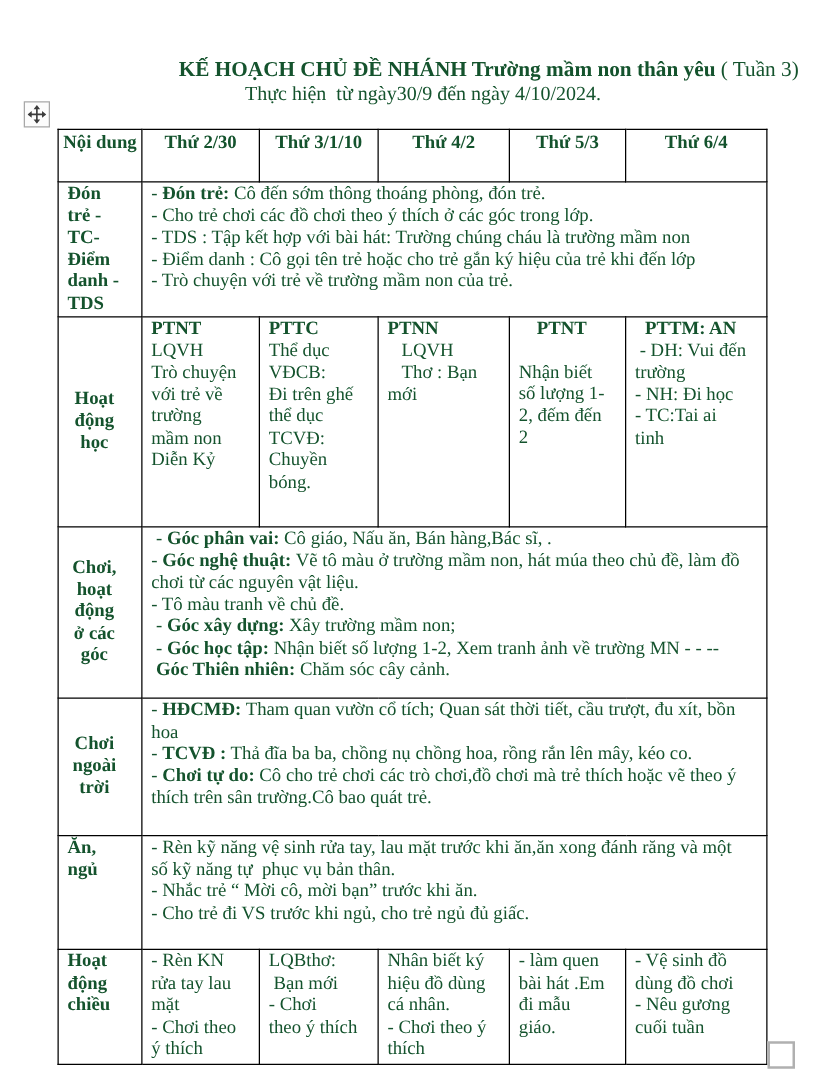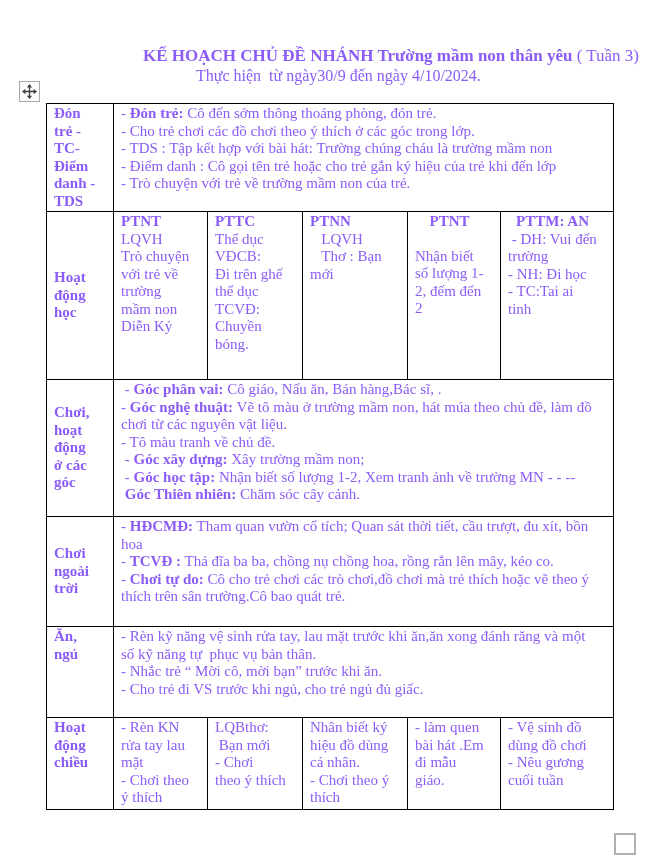--- a/index.html
+++ b/index.html
@@ -1,27 +1,27 @@
 <!DOCTYPE html>
 <html><head>
 <meta charset="utf-8">
 <style>
   html,body{margin:0;padding:0;background:#fff;}
   .page{position:relative;width:652px;height:867px;background:#ffffff;overflow:hidden;
-        font-family:"Liberation Serif","DejaVu Serif",serif;color:#8b5cf6;}
+        font-family:"Liberation Serif","DejaVu Serif",serif;color:#14532d;}
   .b{font-weight:bold;}
   .title1{position:absolute;left:143px;top:46px;font-size:17px;white-space:pre;}
   .title2{position:absolute;left:196px;top:67px;font-size:16px;white-space:pre;}
   .title3{position:absolute;left:225px;top:87px;font-size:16px;white-space:pre;}
   table.plan{position:absolute;left:46px;top:103px;width:567px;border-collapse:collapse;table-layout:fixed;}
   table.plan td,table.plan th{border:1px solid #000;font-size:15px;line-height:17.5px;
         vertical-align:top;padding:1px 16px 1px 7px;overflow:hidden;}
   table.plan th{font-weight:bold;text-align:center;padding:2px 2px;}
   td.lab{font-weight:bold;padding:1px 2px 1px 4px;}
-  td.lab.vm{vertical-align:middle;}
+  td.lab.vm{vertical-align:middle;text-align:center;}
   .ln{min-height:17px;white-space:pre-wrap;}
   tr.rh0{height:42px;} tr.rh1{height:87px;} tr.rh2{height:168px;} tr.rh3{height:137px;}
   tr.rh4{height:110px;} tr.rh5{height:91px;margin-left:19px;} tr.rh6{height:92px;}
   .move-handle{position:absolute;left:19px;top:81px;width:21px;height:21px;border:1px solid #a8a8a8;
         background:#fcfcfc;display:flex;align-items:center;justify-content:center;box-sizing:border-box;cursor:move;}
   .resize-handle{position:absolute;left:614px;top:833px;width:22px;height:22px;box-sizing:border-box;
         border:2px solid #b0b0b0;background:#fff;}
 </style>
 </head>
 <body>
@@ -40,20 +40,28 @@
   <table class="plan">
     <colgroup>
       <col style="width:67px">
         <col style="width:94px">
         <col style="width:95px">
       <col style="width:105px">
         <col style="width:93px">
         <col style="width:113px">
     </colgroup>
     <tbody>
+        <tr class="rh0">
+      <th>Nội dung</th>
+      <th>Thứ 2/30</th>
+      <th>Thứ 3/1/10</th>
+      <th>Thứ 4/2</th>
+      <th>Thứ 5/3</th>
+      <th>Thứ 6/4</th>
+    </tr>
 
     <tr class="rh1">
       <td class="lab">Đón trẻ - TC- Điểm danh - TDS</td>
       <td colspan="5">
             <div class="ln"><span>- </span><span class="b">Đón trẻ:</span><span> Cô đến sớm thông thoáng phòng, đón trẻ.</span></div>
             <div class="ln"><span>- Cho trẻ chơi các đồ chơi theo ý thích ở các góc trong lớp.</span></div>
             <div class="ln"><span>- TDS : Tập kết hợp với bài hát: Trường chúng cháu là trường mầm non</span></div>
             <div class="ln"><span>- Điểm danh : Cô gọi tên trẻ hoặc cho trẻ gắn ký hiệu của trẻ khi đến lớp</span></div>
             <div class="ln"><span>- Trò chuyện với trẻ về trường mầm non của trẻ.</span></div>
           </td>

